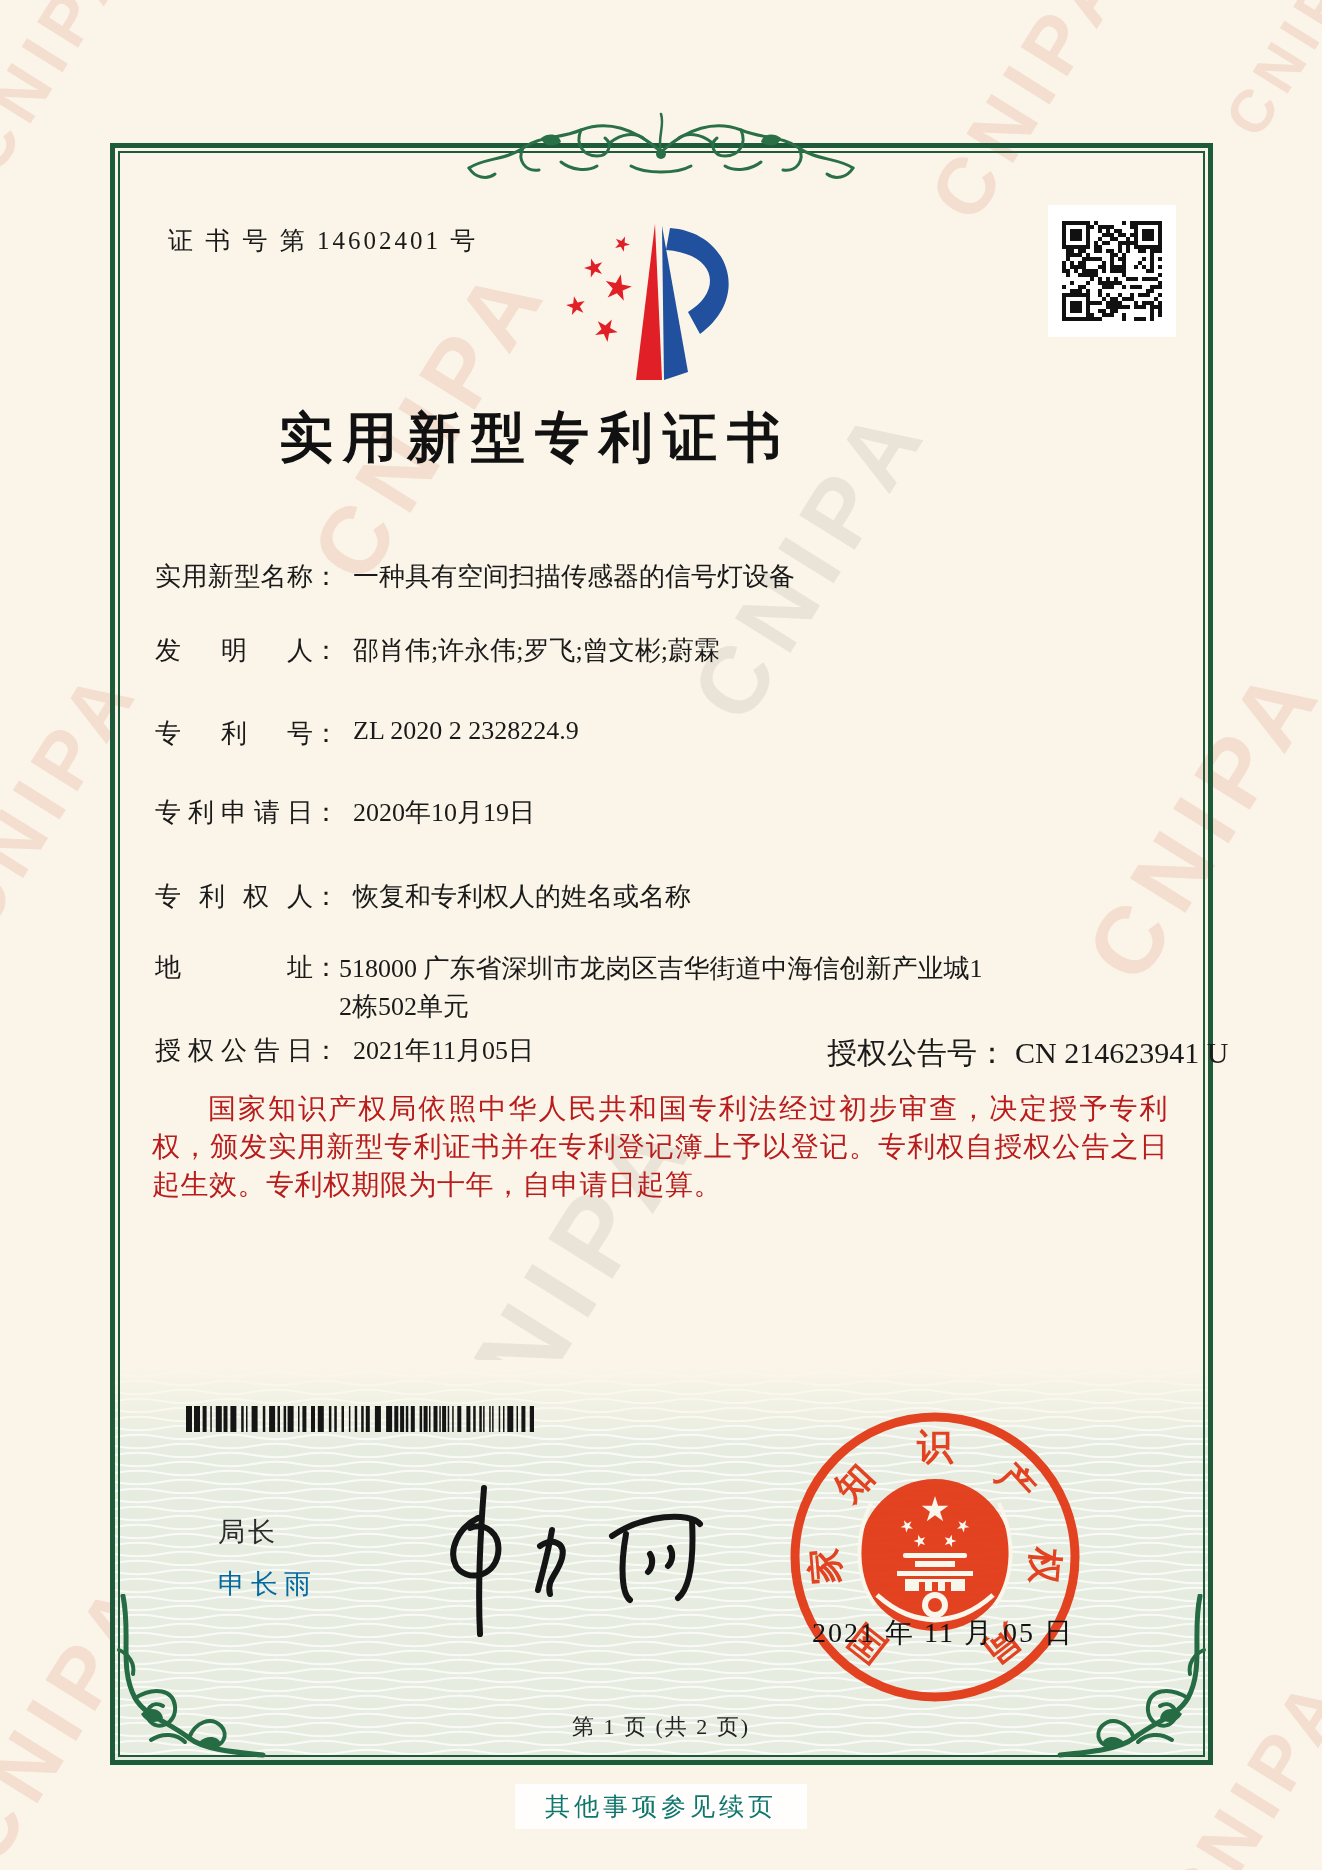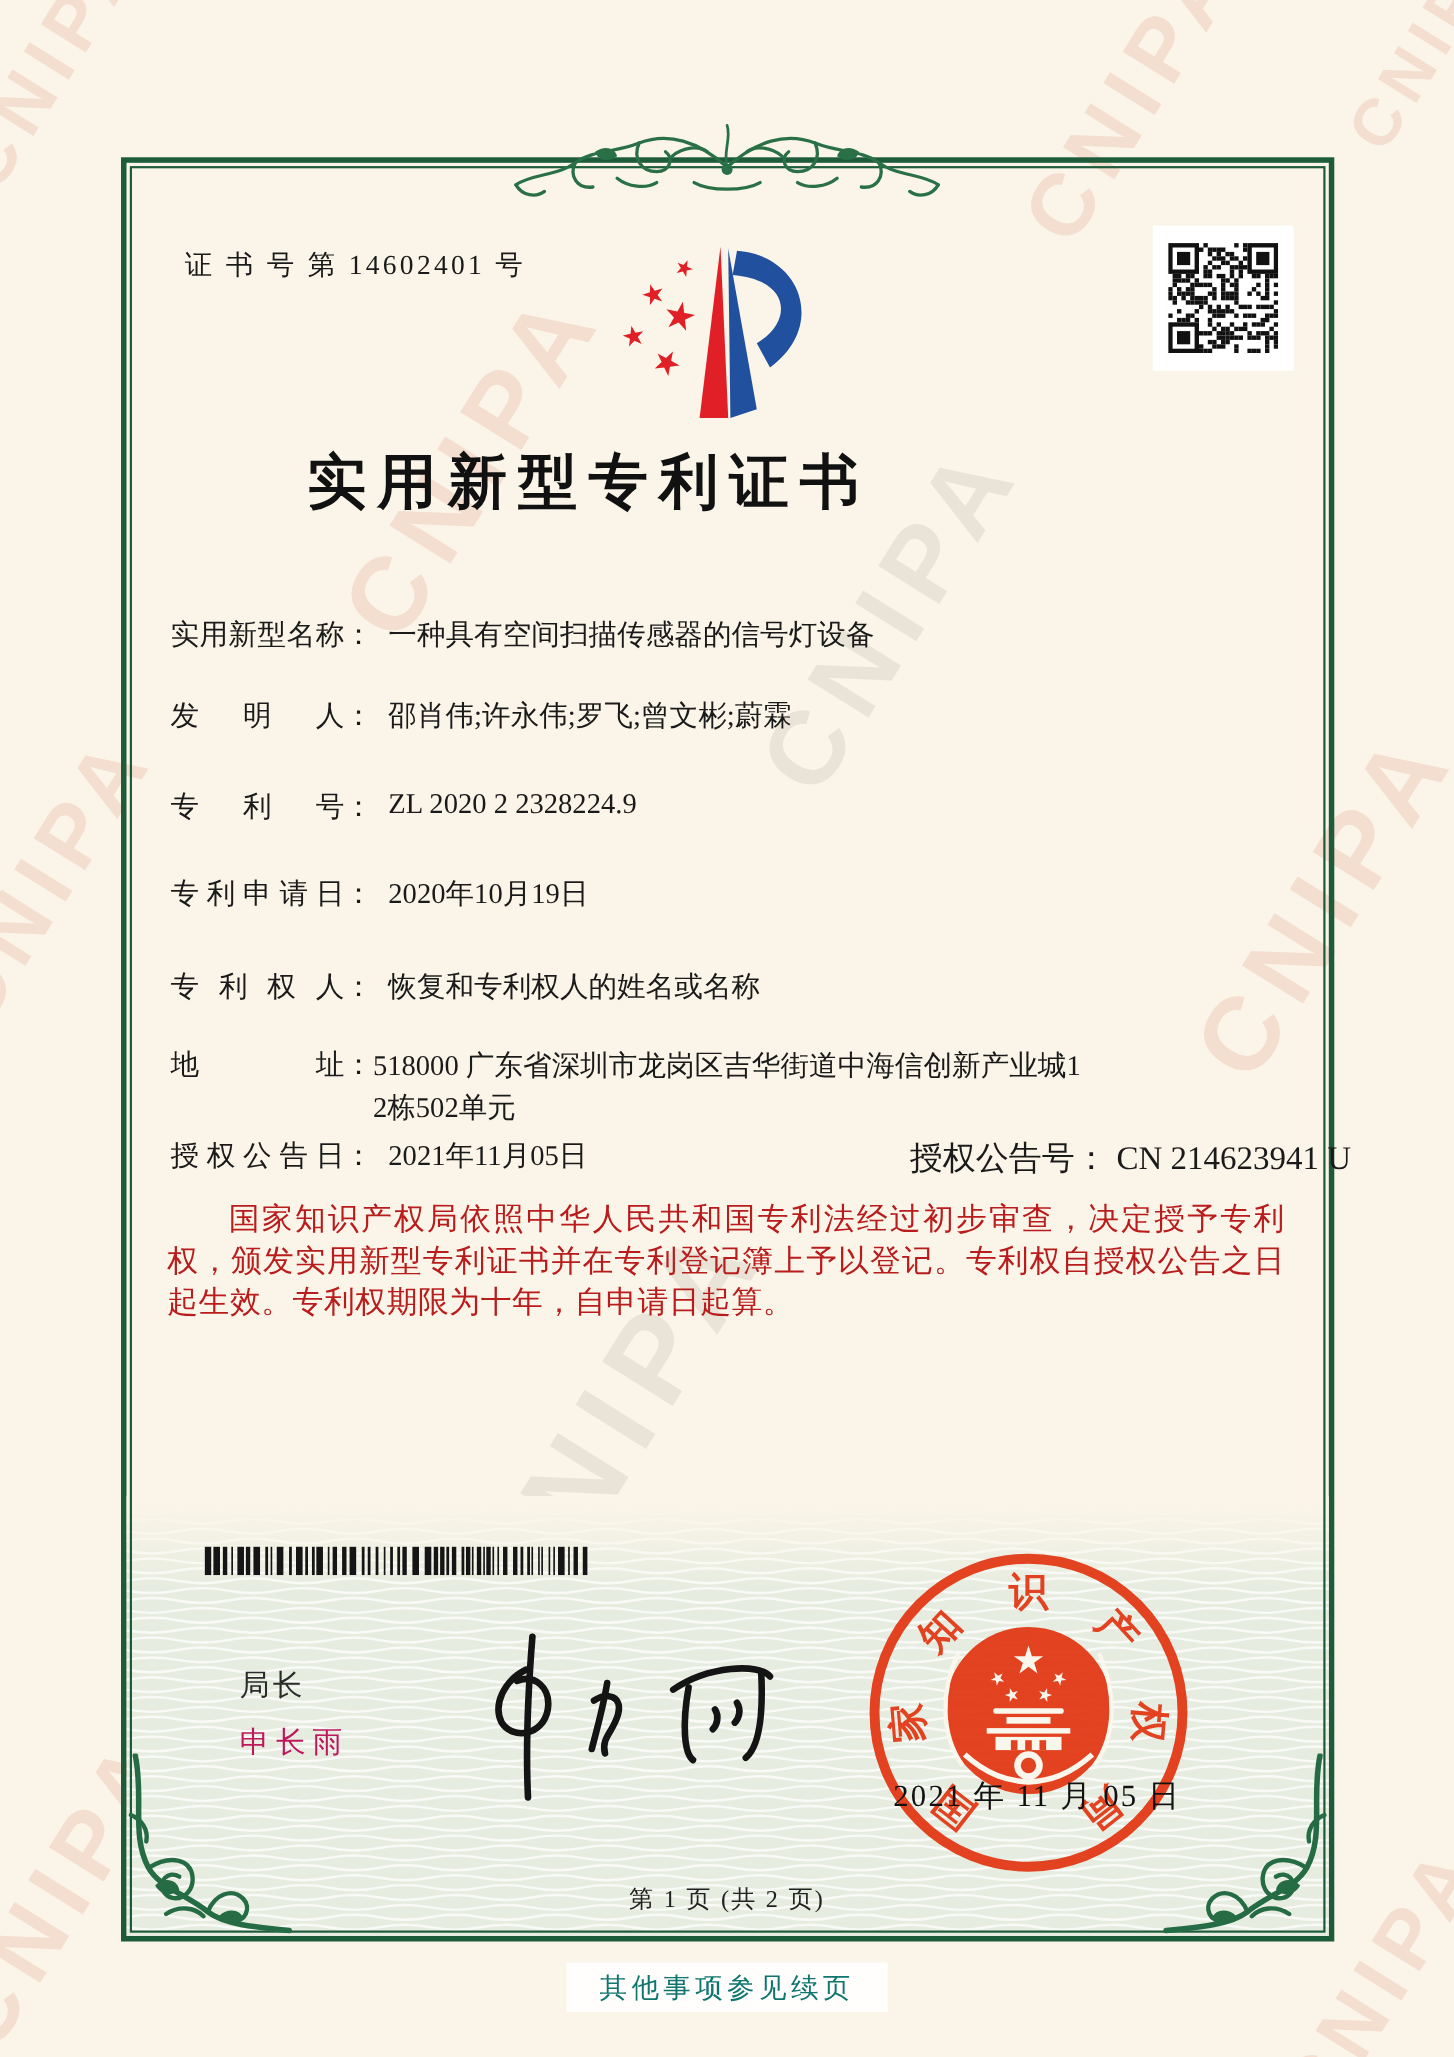--- a/index.html
+++ b/index.html
@@ -71,21 +71,21 @@
   .body-text{
     position:absolute;left:152px;top:1090px;width:1016px;z-index:5;
     font-size:28px;line-height:38px;text-align:justify;letter-spacing:.5px;color:#b91c1c;
   }
   .body-text p{margin:0;text-indent:2em;}
   
   .barcode{position:absolute;left:186px;top:1406px;width:348px;height:26px;z-index:6;}
   .signoff-title{position:absolute;left:218px;top:1514px;font-size:27px;z-index:6;
     font-family:"Liberation Sans","DejaVu Sans",sans-serif;color:#2b2b2b;letter-spacing:3px;}
   .signoff-name{position:absolute;left:218px;top:1566px;font-size:27px;z-index:6;
-    font-family:"Liberation Sans","DejaVu Sans",sans-serif;color:#be185d;letter-spacing:6px;}
+    font-family:"Liberation Sans","DejaVu Sans",sans-serif;color:#0369a1;letter-spacing:6px;}
   .signature{position:absolute;left:400px;top:1478px;width:320px;height:160px;z-index:6;}
   .seal{position:absolute;left:785px;top:1407px;width:300px;height:300px;z-index:6;opacity:.93;}
   .seal-date{position:absolute;left:812px;top:1614px;font-size:28px;letter-spacing:2px;color:#111;z-index:7;white-space:nowrap;}
   .page-info{position:absolute;left:0;width:1322px;top:1712px;text-align:center;font-size:22px;
     letter-spacing:2px;color:#222;z-index:6;}
   .note{position:absolute;left:0;width:1322px;top:1784px;text-align:center;z-index:6;}
   .note span{display:inline-block;background:rgba(255,255,255,.9);padding:6px 30px;
     font-size:25px;letter-spacing:4px;color:#0f766e;}
 </style>
 </head>

